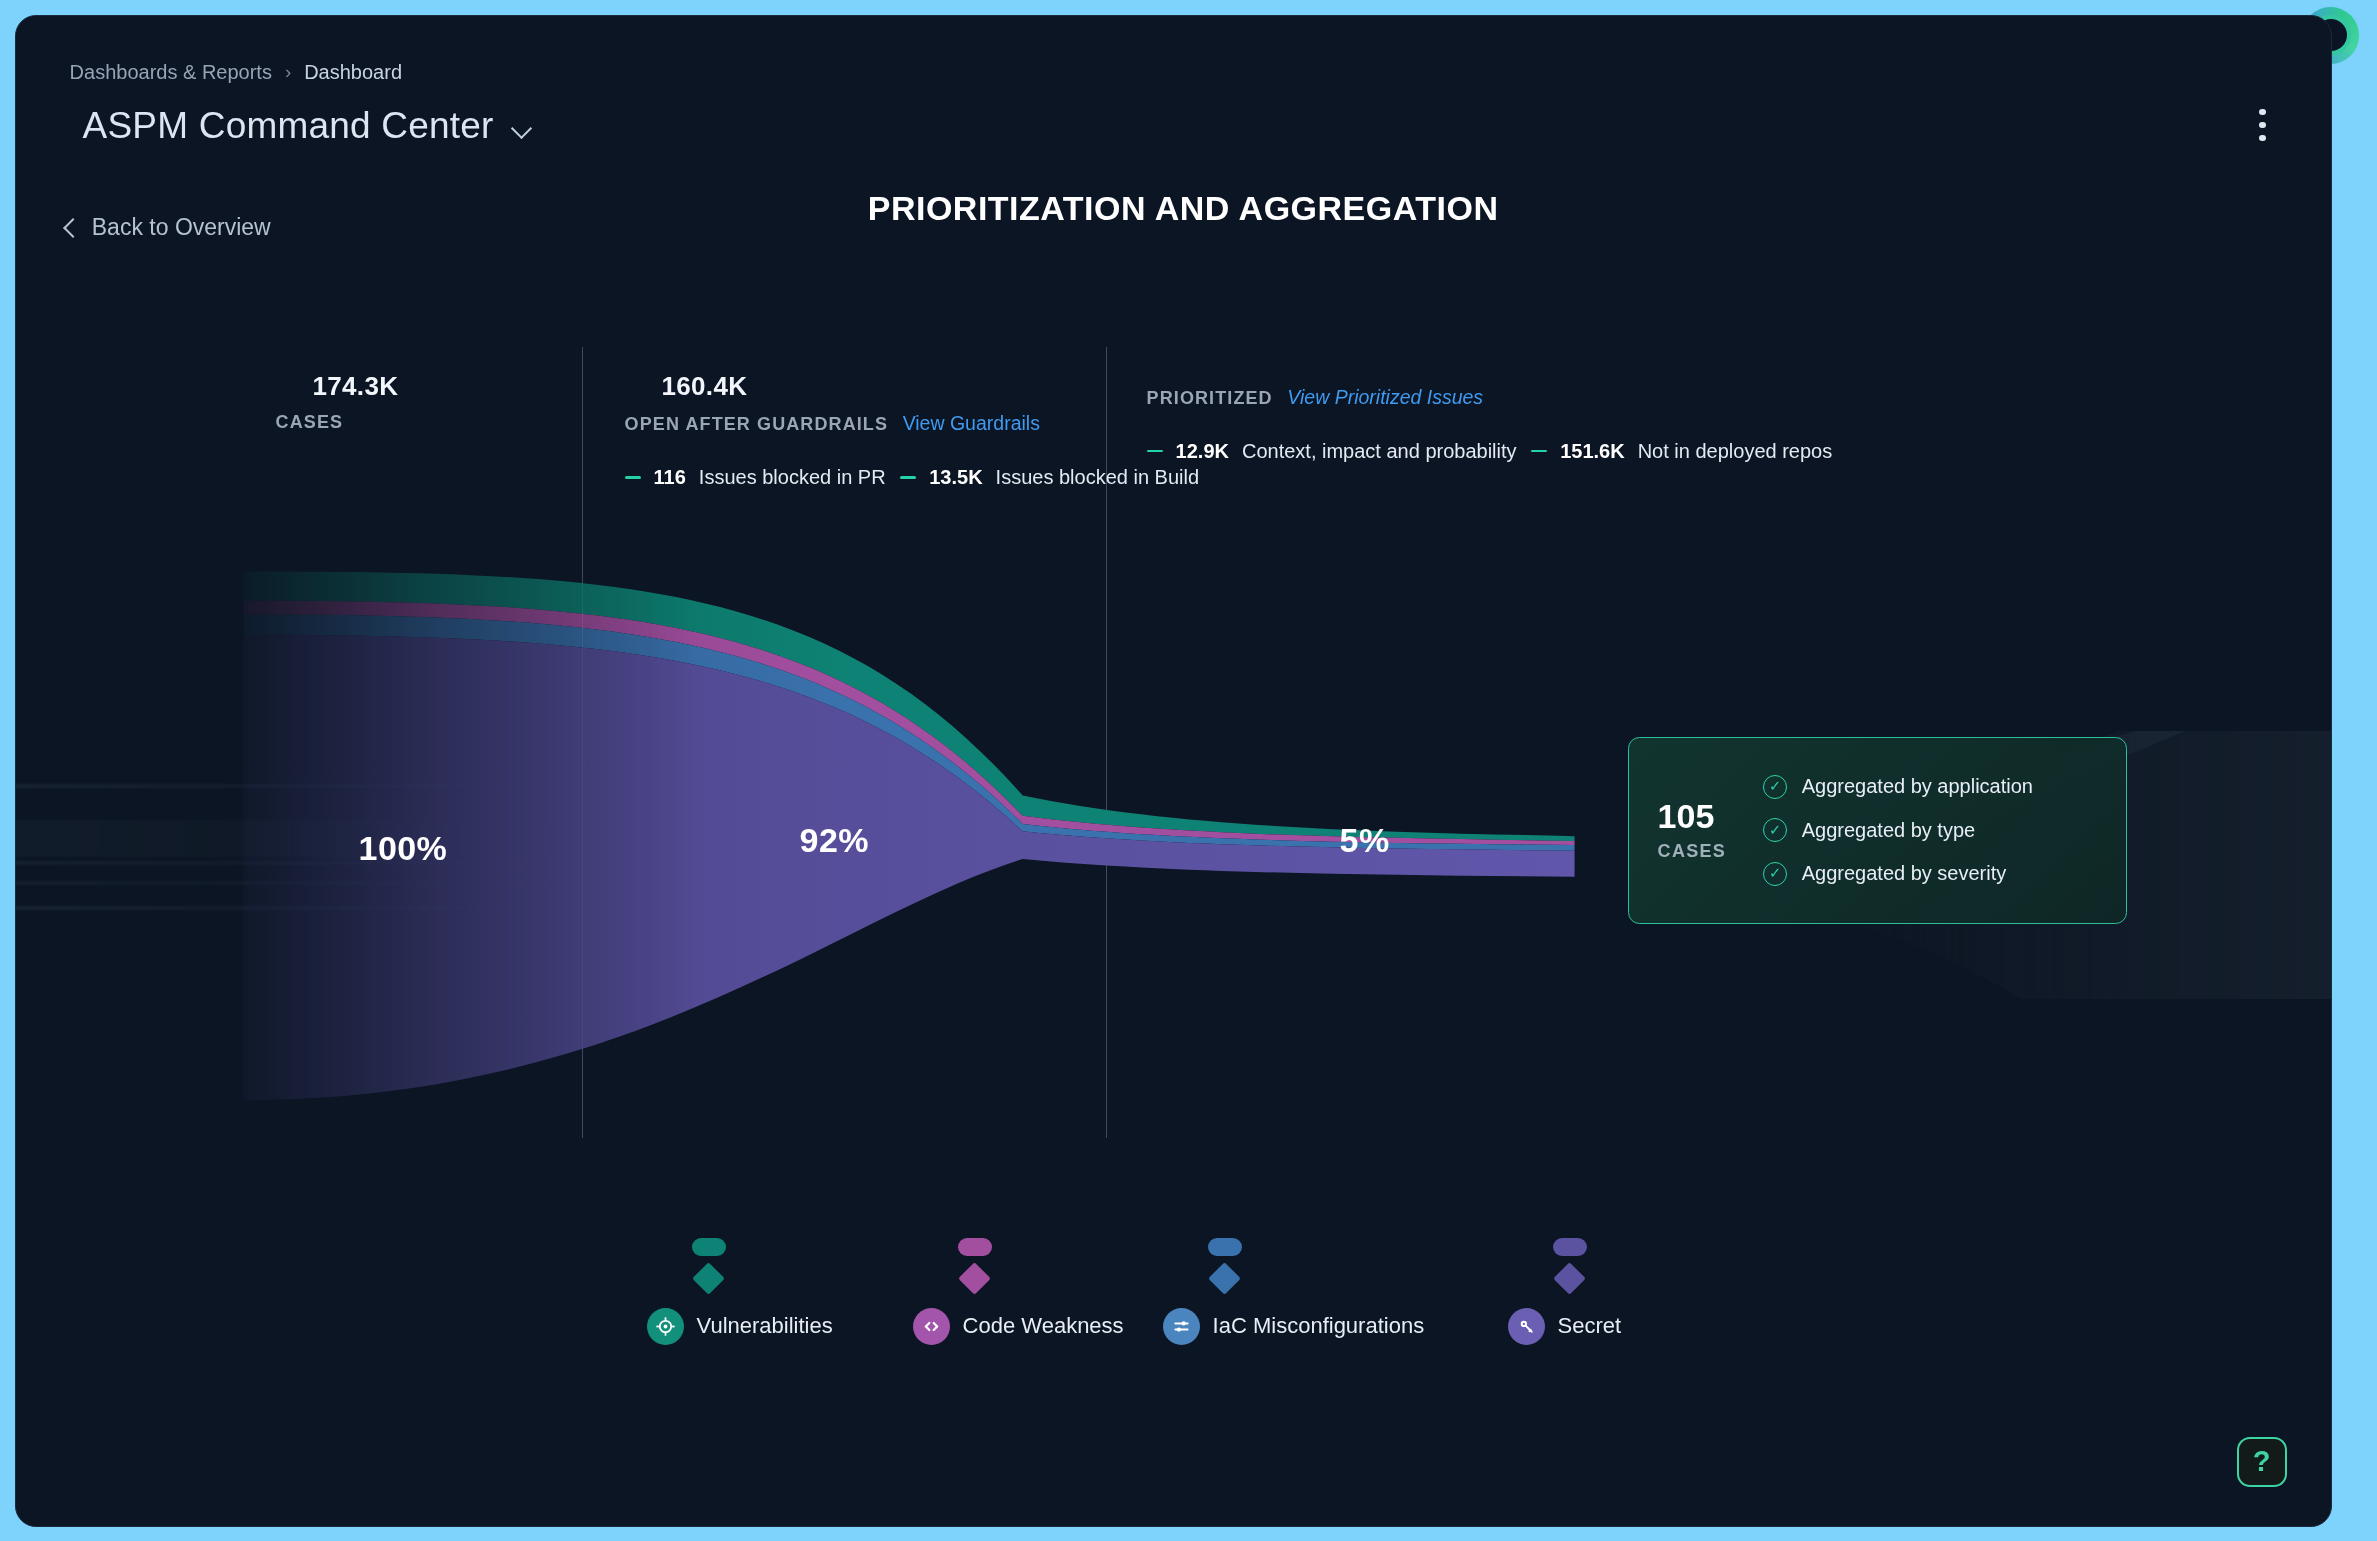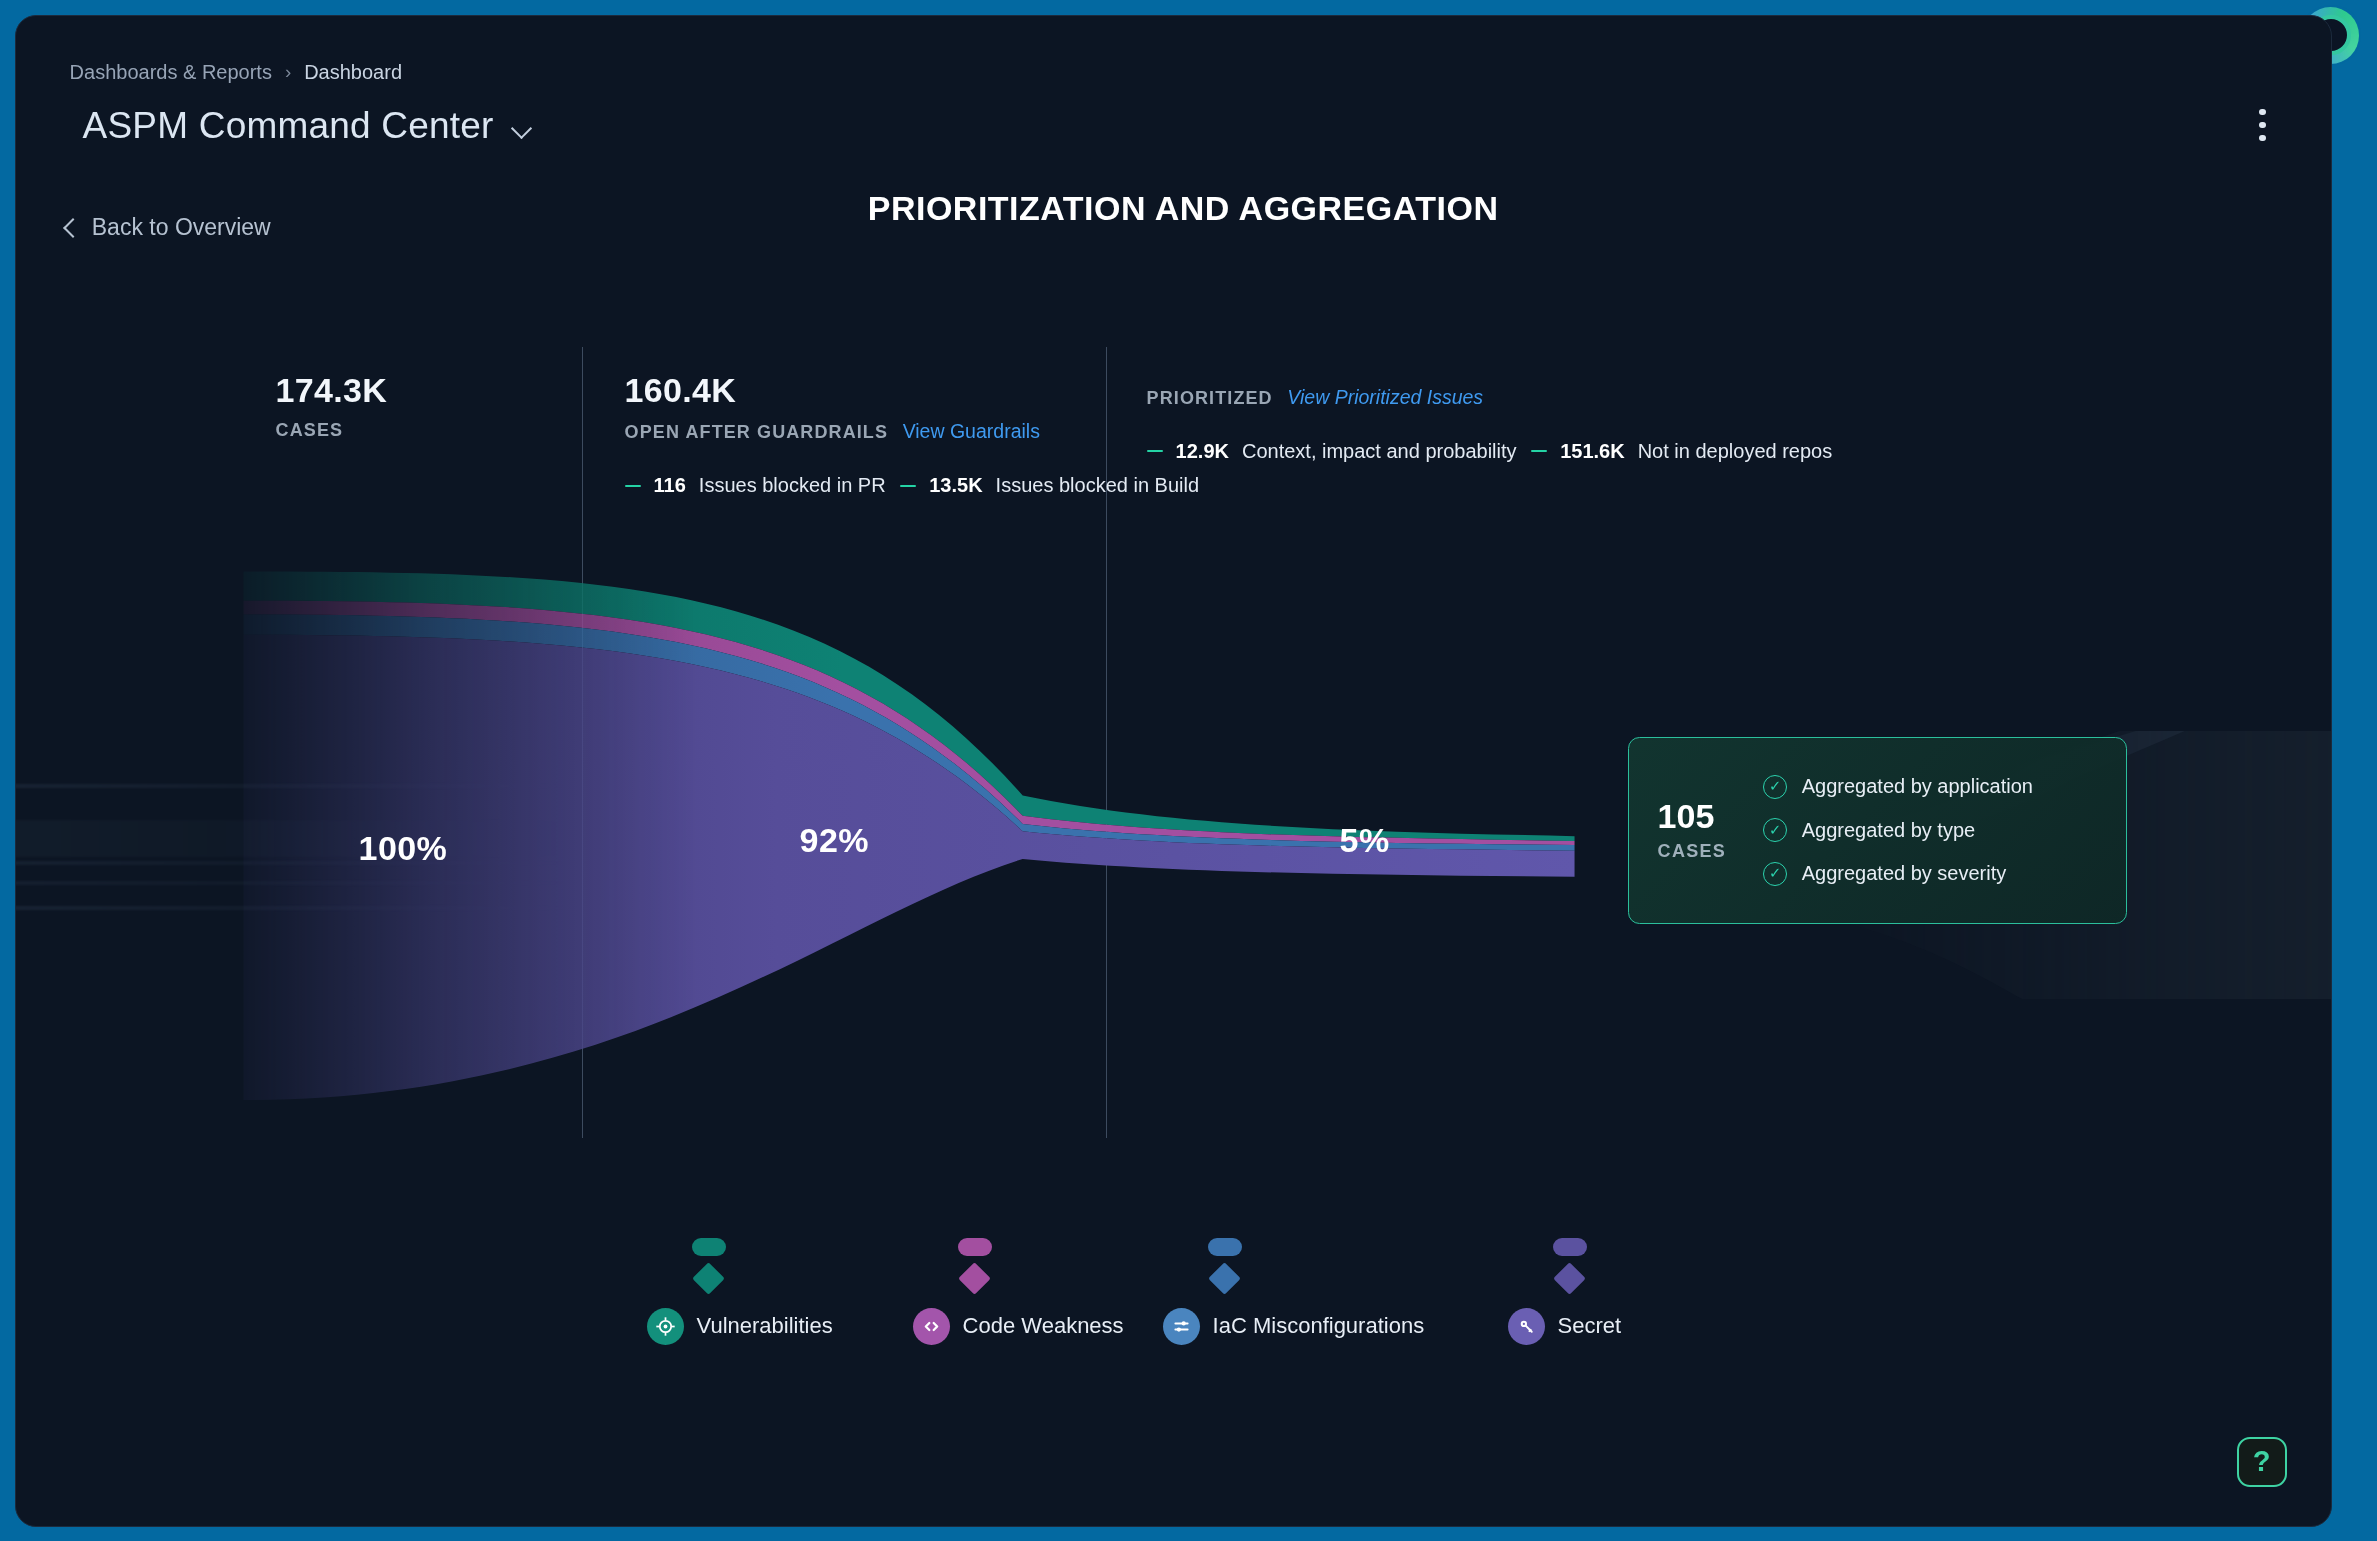--- a/index.html
+++ b/index.html
@@ -3,21 +3,21 @@
 <meta charset="utf-8">
 <style>
   * { margin:0; padding:0; box-sizing:border-box; }
   html,body{
     width:2377px; height:1541px; overflow:hidden;
     background:#050b15;
     font-family:"Liberation Sans", sans-serif;
     -webkit-font-smoothing:antialiased;
   }
   
-  .stage{ position:relative; width:2377px; height:1541px; background:#0369a1; }
+  .stage{ position:relative; width:2377px; height:1541px; background:#7dd3fc; }
 
   
   .logo-badge{
     position:absolute; top:6.5px; right:18px; width:57px; height:57px; border-radius:50%;
     background:
       radial-gradient(circle at 50% 50%, #0d1726 0 26%, transparent 27%),
       conic-gradient(from 210deg, #2ecb8e, #3f9fe0, #2ecb8e, #46d6a0, #3f9fe0);
     display:flex; align-items:center; justify-content:center;
   }
   .logo-badge::after{
@@ -97,21 +97,21 @@
     border-left:2px solid #b6c2d1; border-bottom:2px solid #b6c2d1;
     transform:rotate(45deg);
   }
 
   
   .stats{ position:absolute; left:0; top:357px; width:100%; height:57px; }
   .stat{ position:absolute; top:0; }
   .stat-1{ left:260px; }
   .stat-2{ left:609px; }
   .stat-3{ left:1131px; }
-  .stat-value{ font-size:34px; font-weight:700; color:#f2f6fb; letter-spacing:0.3px; line-height:1.02; }
+  .stat-value{ font-size:26px; font-weight:700; color:#f2f6fb; letter-spacing:0.3px; line-height:1.02;margin-left:37px; }
   .stat-sub{ display:flex; align-items:baseline; gap:14.6px; margin-top:13px; }
   .stat-label{ font-size:18px; font-weight:700; letter-spacing:1.1px; color:#9aa6b4; }
   .stat-link{ font-size:19.5px; color:#3f9af0; }
   .stat-link.italic{ font-style:italic; }
   .bullets{ margin-top:31px; display:flex; flex-direction:row; gap:14.6px; }
   .bullet{ display:flex; align-items:center; gap:13px; font-size:20px; color:#e3eaf3; }
   .bullet .dash{ display:inline-block; width:16px; height:2.4px; background:#24d3a5; border-radius:1.6px; }
   .bullet b{ font-weight:700; color:#ffffff; }
 
   

